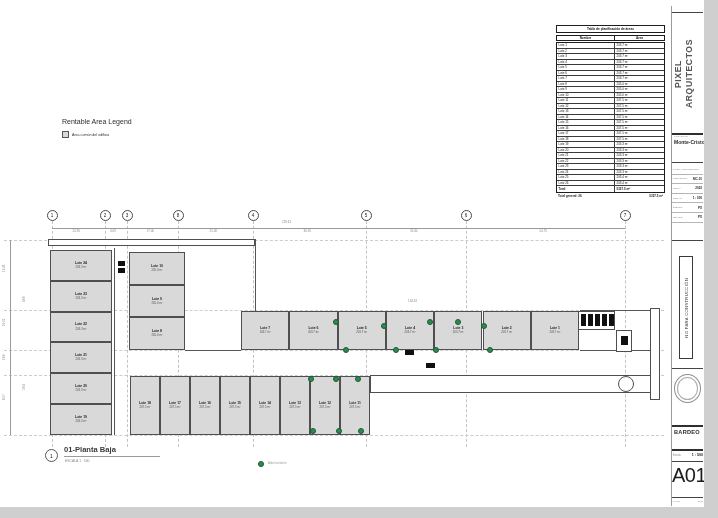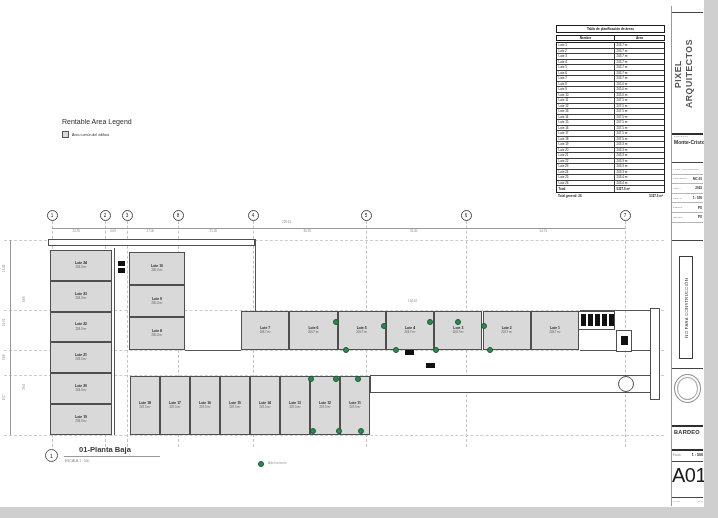--- a/index.html
+++ b/index.html
@@ -90,21 +90,21 @@
   .scale-row .sl { font-size:2.6px; color:#8a8a8a; }
   .scale-row .sv { font-size:3.6px; font-weight:bold; color:#222; }
   .sheet-num { position:absolute; left:672px; top:464px; width:34px; font-size:20px;
                line-height:1.1; color:#1c1c1c; letter-spacing:-0.5px; }
   .tb-footer { position:absolute; left:673px; top:500px; width:30px; display:flex;
                justify-content:space-between; font-size:2.5px; color:#999; }
 
   
   .vt-bubble { position:absolute; left:45px; top:449px; width:13px; height:13px; border:1px solid #555;
                border-radius:50%; display:flex; align-items:center; justify-content:center; font-size:5px; color:#222; }
-  .vt-title { position:absolute; left:64px; top:445px; font-size:7.6px; font-weight:bold; color:#3a3a3a;margin-left:15px; }
+  .vt-title { position:absolute; left:64px; top:445px; font-size:7.6px; font-weight:bold; color:#3a3a3a; }
   .vt-underline { position:absolute; left:64px; top:456px; width:96px; height:1px; background:#9a9a9a; }
   .vt-scale { position:absolute; left:65px; top:459px; font-size:3.4px; color:#8a8a8a; }
   .tree-note { position:absolute; left:268px; top:461px; font-size:2.8px; color:#9a9a9a; }
 </style>
 </head>
 <body>
 
 <div class="sheet">
 
   <div id="gridlines">

